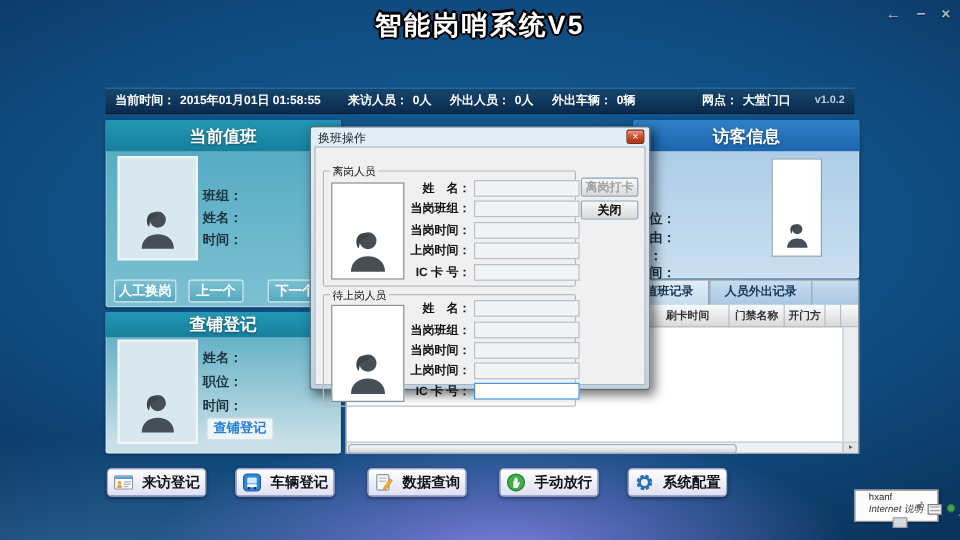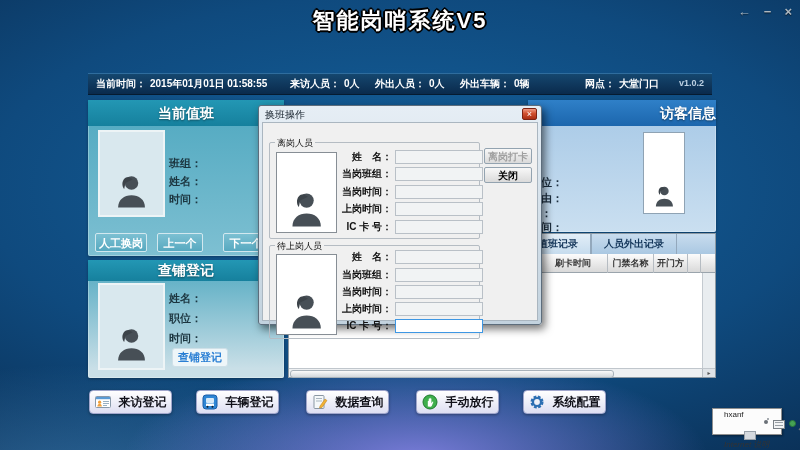--- a/index.html
+++ b/index.html
@@ -35,21 +35,21 @@
   .p-duty .btns{position:absolute;left:0;top:133px;width:100%;height:19px;}
   .small-btn{position:absolute;height:19px;line-height:18px;text-align:center;font-size:11px;font-weight:bold;color:#fff;
     background:linear-gradient(#7cc0d2,#57a9c0);border:1px solid #d2e8ef;border-radius:2px;box-sizing:border-box;cursor:pointer;}
   
   .p-bed{left:88px;top:260px;width:196px;height:118px;background:linear-gradient(#4fa8c0,#c9dfe7 92%);}
   .p-bed .panel-header{height:21px;line-height:21px;}
   .light-btn{position:absolute;left:84px;top:88px;width:54px;height:17px;line-height:16px;text-align:center;
     font-size:11px;font-weight:bold;color:#2a7fd4;background:#eef6f9;border:1px solid #cfe0e8;border-radius:3px;cursor:pointer;}
   
   .p-visitor{left:528px;top:100px;width:188px;height:132px;background:linear-gradient(#a6c8e6,#cadff0);}
-  .p-visitor .panel-header{background:linear-gradient(#2f80c8,#1c66ad);text-align:right;}
+  .p-visitor .panel-header{background:linear-gradient(#2f80c8,#1c66ad);}
   .p-visitor .photo{left:115px;top:32px;width:40px;height:80px;background:#fff;border:1px solid #8fa3b4;}
   .p-visitor .flabel{color:#1c2e3e;}
   
   .records{position:absolute;left:288px;top:233px;width:428px;height:145px;background:#fff;border:1px solid #8d99a3;box-sizing:border-box;}
   .tabbar{position:absolute;left:0;top:0;width:100%;height:20px;background:linear-gradient(#c8dcee,#aac8e2);border-bottom:1px solid #93a8bc;}
   .tab{position:absolute;top:0;height:20px;line-height:20px;text-align:center;font-size:10px;font-weight:bold;color:#14365a;
     border-left:1px solid #93a8bc;border-right:1px solid #93a8bc;box-sizing:border-box;cursor:pointer;}
   .tab.sel{background:linear-gradient(#e2eef8,#c6dcee);}
   .thead{position:absolute;left:0;top:20px;width:100%;height:19px;display:flex;
     background:linear-gradient(#fcfcfc,#d9d9d9);border-bottom:1px solid #9aa4ac;box-sizing:border-box;}
@@ -88,21 +88,21 @@
   .dlg-btn.disabled{color:#a0a0a0;cursor:default;}
   
   .tb-btn{position:absolute;top:390px;width:83px;height:24px;border-radius:4px;cursor:pointer;
     background:linear-gradient(#ffffff,#dedff2);border:1px solid #a0a6cc;box-shadow:0 1px 3px rgba(0,0,0,.35);
     display:flex;align-items:center;justify-content:center;gap:8px;font-size:12px;font-weight:bold;color:#101018;box-sizing:border-box;}
   .tb-btn svg{flex:0 0 auto;}
   
   .ime-box{position:absolute;left:712px;top:408px;width:46px;height:23px;background:#fcfcfc;border:1px solid #8f8f8f;
     box-shadow:1px 1px 2px rgba(0,0,0,.4);padding:1px 11px;box-sizing:content-box;z-index:20;}
   .ime-l1{font-size:8px;color:#222;line-height:10px;}
-  .ime-l2{font-size:8px;font-style:italic;color:#333;line-height:10px;white-space:nowrap;margin-top:20px;}
+  .ime-l2{font-size:8px;font-style:italic;color:#333;line-height:10px;white-space:nowrap;}
   .tray{position:absolute;top:420px;z-index:20;}
   .tray-dot{left:764px;width:4px;height:4px;border-radius:50%;background:#6a7077;box-shadow:2px -3px 0 -1px #8a9097;}
   .tray-kb{left:773px;width:12px;height:9px;background:#f2f3f4;border:1px solid #7a8086;box-sizing:border-box;}
   .tray-kb::after{content:"";display:block;margin:1px;height:2px;border-top:1px solid #9aa0a6;border-bottom:1px solid #9aa0a6;}
   .tray-person{left:789px;width:7px;height:7px;border-radius:50%;background:#46a254;border:1px solid #2c7a3a;box-sizing:border-box;}
   .tray-square{position:absolute;left:744px;top:431px;width:10px;height:7px;background:#d6dadf;border:1px solid #98a0a8;z-index:20;}
 </style>
 </head>
 <body>
 

